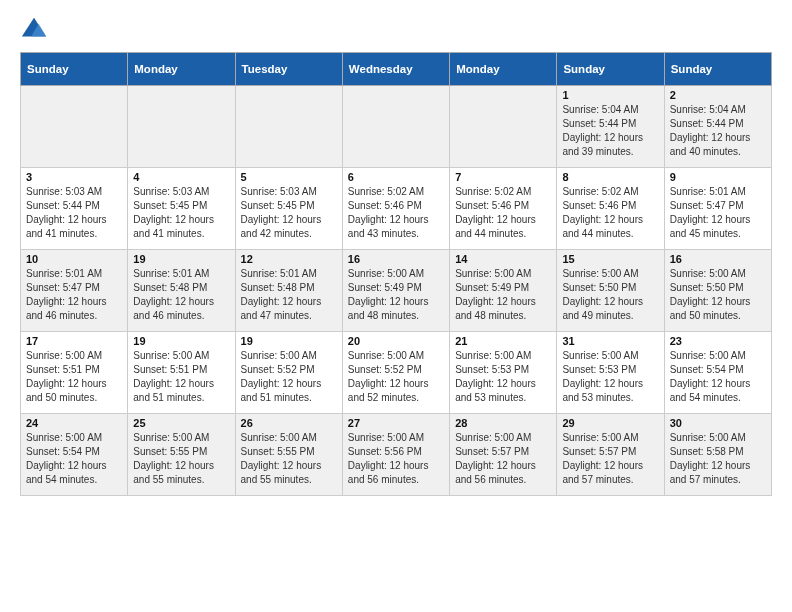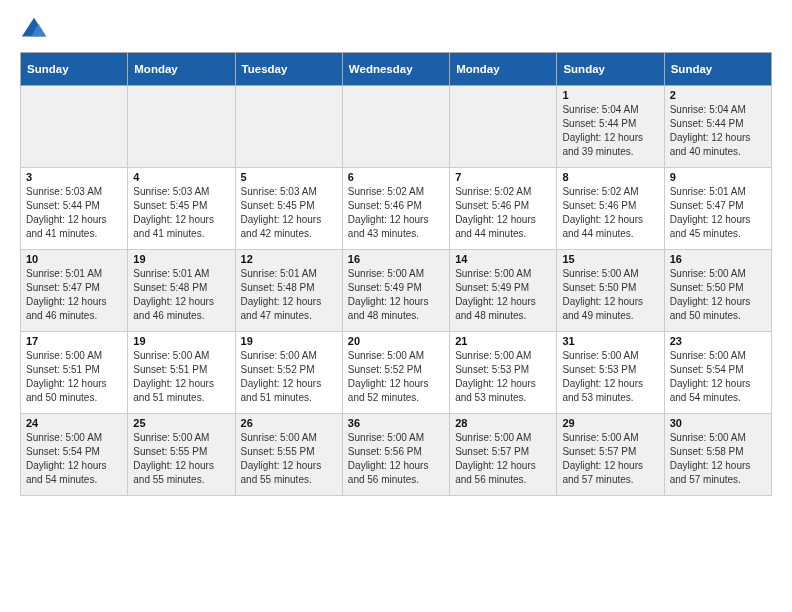--- a/index.html
+++ b/index.html
@@ -318,21 +318,21 @@
 and 55 minutes.</div>
           </td>
           <td class="shaded">
             <span class="day-num">26</span>
             <div class="day-info" style="white-space: pre-line;">Sunrise: 5:00 AM
 Sunset: 5:55 PM
 Daylight: 12 hours
 and 55 minutes.</div>
           </td>
           <td class="shaded">
-            <span class="day-num">36</span>
+            <span class="day-num">27</span>
             <div class="day-info" style="white-space: pre-line;">Sunrise: 5:00 AM
 Sunset: 5:56 PM
 Daylight: 12 hours
 and 56 minutes.</div>
           </td>
           <td class="shaded">
             <span class="day-num">28</span>
             <div class="day-info" style="white-space: pre-line;">Sunrise: 5:00 AM
 Sunset: 5:57 PM
 Daylight: 12 hours

